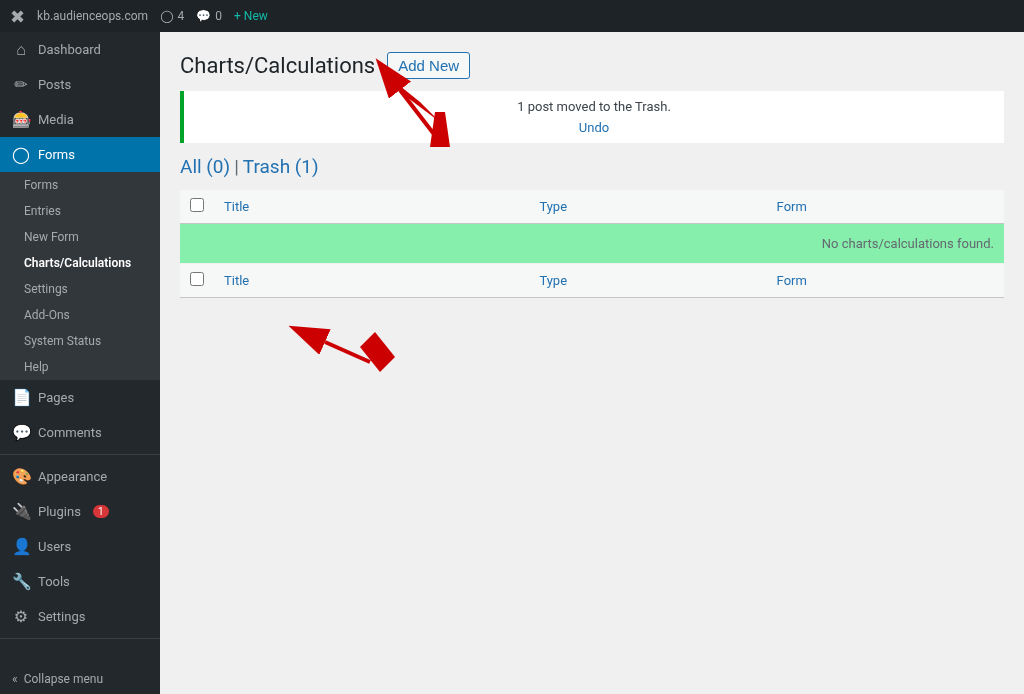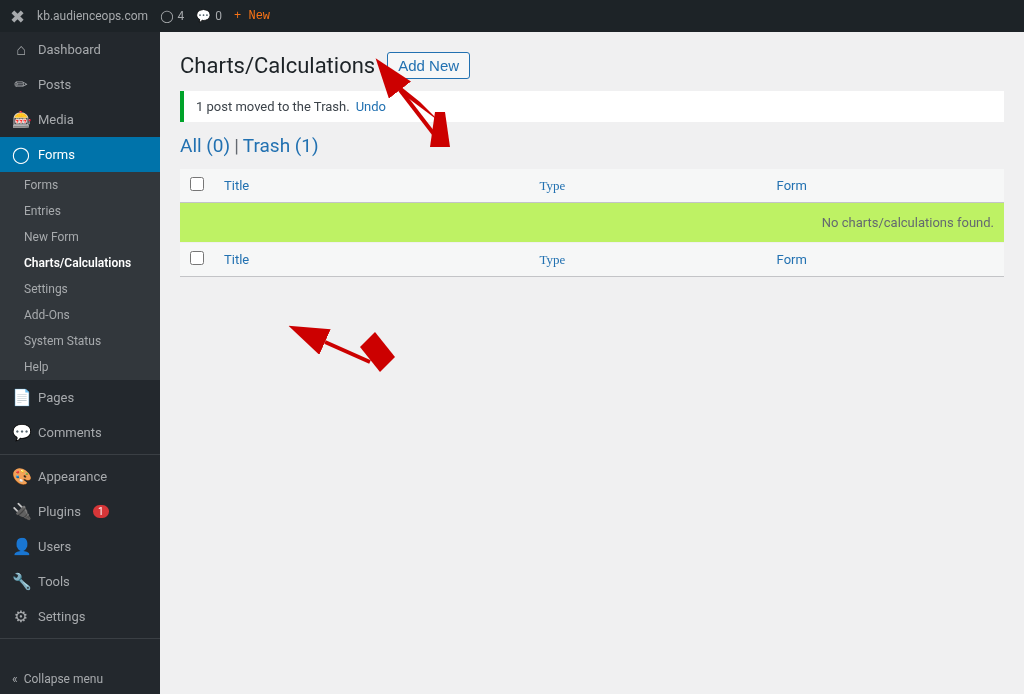--- a/index.html
+++ b/index.html
@@ -12,21 +12,21 @@
       height: 32px;
       display: flex;
       align-items: center;
       padding: 0 10px;
       gap: 12px;
       flex-shrink: 0;
       font-size: 12px;
     }
     #top-bar .wp-logo { color: #a7aaad; font-size: 18px; }
     #top-bar .top-bar-item { display: flex; align-items: center; gap: 4px; }
-    #top-bar .new-item { color: #f97316; font-family: Liberation Mono, monospace; }
+    #top-bar .new-item { color: #14b8a6; }
 
     
     #layout { display: flex; flex: 1; overflow: hidden; }
 
     
     #sidebar {
       width: 160px;
       background: #23282d;
       color: #a7aaad;
       flex-shrink: 0;
@@ -99,50 +99,51 @@
 
     .notice-success {
       background: #fff;
       border-left: 4px solid #00a32a;
       padding: 8px 12px;
       margin-bottom: 12px;
       color: #3c434a;
       display: flex;
       align-items: center;
       gap: 6px;
+      flex-direction: column;
     }
     .notice-success a { color: #2271b1; text-decoration: none; }
 
     .filter-links {
       margin-bottom: 12px;
       display: flex;
       align-items: center;
       gap: 4px;
       font-size: 19px;
     }
     .filter-links a { color: #2271b1; text-decoration: none; }
     .filter-links span { color: #646970; }
 
     .wp-table {
       width: 100%;
       border-collapse: collapse;
-      background: #bef264;
+      background: #86efac;
       font-size: 13px;
     }
     .wp-table th {
       text-align: left;
       padding: 8px 10px;
       border-bottom: 1px solid #c3c4c7;
       color: #2271b1;
       font-weight: 400;
       background: #f6f7f7;
     }
     .wp-table th.col-check { width: 24px; }
     .wp-table th.col-title { width: 40%; }
-    .wp-table th.col-type { width: 30%; font-family: Liberation Serif, serif; }
+    .wp-table th.col-type { width: 30%; }
     .wp-table th.col-form { width: 30%; }
     .wp-table td {
       padding: 8px 10px;
       border-bottom: 1px solid #f0f0f1;
       color: #3c434a;
     }
     .wp-table tr.no-items td {
       text-align: right;
       color: #646970;
       padding: 12px 10px;

